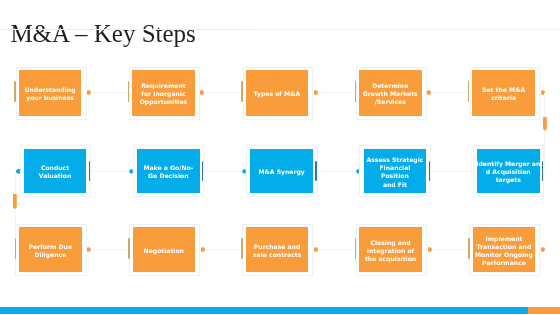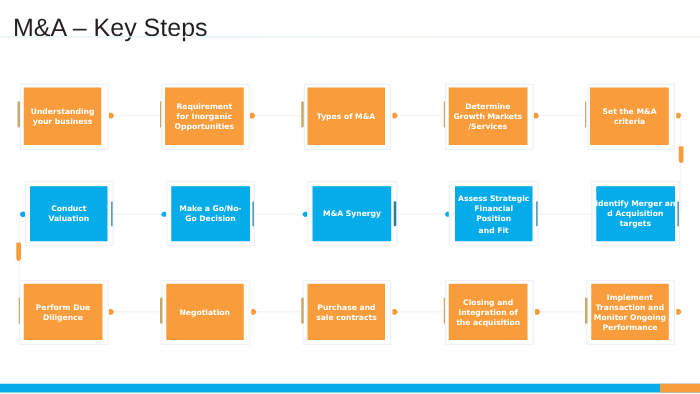--- a/index.html
+++ b/index.html
@@ -1,20 +1,20 @@
 <!DOCTYPE html>
 <html><head>
 <meta charset="utf-8">
 <style>
   html,body{margin:0;padding:0;background:#ffffff;}
   body{width:560px;height:315px;font-family:"DejaVu Sans",sans-serif;overflow:hidden;}
   .slide{position:relative;width:560px;height:315px;background:#fff;overflow:hidden;}
 
-  .title{position:absolute;left:10.4px;top:14px;font-family:Liberation Sans, sans-serif;
-         font-size:20px;line-height:18.6px;color:#231f20;white-space:nowrap;}
+  .title{position:absolute;left:10.4px;top:25px;font-family:Liberation Serif, serif;
+         font-size:25px;line-height:18.6px;color:#231f20;white-space:nowrap;}
 
   .title-rule{position:absolute;left:0px;top:29.2px;width:560px;height:1.1px;
     background:linear-gradient(to right,#e4f1f5 0%,#dceff5 22%,#ffffff 26%,#dceff5 30%,#e4f1f5 46%,#f6efe8 58%,#f8f1ea 100%);}
 
   .botbar{position:absolute;left:0;top:307px;width:560px;height:6.6px;background:#07ace9;}
   .botbar-accent{position:absolute;left:528px;top:307px;width:32px;height:6.6px;background:#f99c3b;}
 
   .outline{position:absolute;box-sizing:border-box;border:0.55px solid #edf2f7;}
   .node{position:absolute;box-sizing:border-box;display:flex;align-items:center;justify-content:center;
         text-align:center;color:#ffffff;font-weight:bold;font-size:6.1px;line-height:8.2px;

